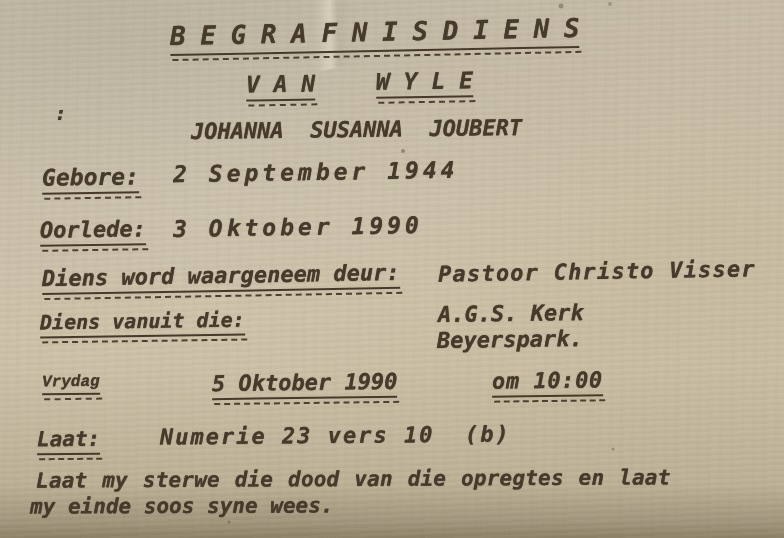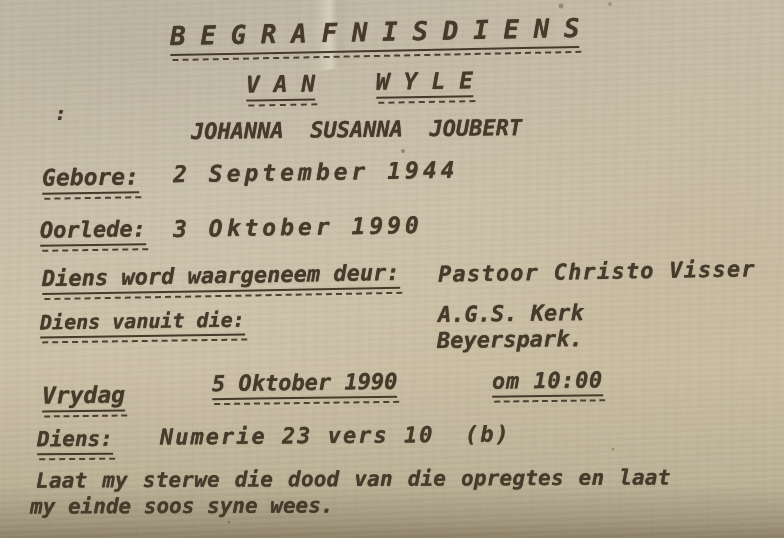--- a/index.html
+++ b/index.html
@@ -58,21 +58,21 @@
   .mark { left: 55px;  top: 103px; font-size: 19px; transform: none; }
   .born-l { left: 42px;  top: 164px; font-size: 23px; transform: rotate(-0.9deg); }
   .born-v { left: 173px; top: 159px; font-size: 23px; letter-spacing: 4px; transform: rotate(-0.9deg); }
   .died-l { left: 40px;  top: 217px; font-size: 22px; transform: rotate(-0.9deg); }
   .died-v { left: 173px; top: 214px; font-size: 23px; letter-spacing: 4px; transform: rotate(-0.9deg); }
   .off-l  { left: 42px;  top: 263px; font-size: 22px; transform: rotate(-1deg); }
   .off-v  { left: 438px; top: 259px; font-size: 22px; letter-spacing: 1.2px; transform: rotate(-1deg); }
   .ven-l  { left: 40px;  top: 310px; font-size: 20px; transform: rotate(-0.8deg); }
   .ven-v1 { left: 438px; top: 301px; font-size: 22px; transform: rotate(-0.8deg); }
   .ven-v2 { left: 437px; top: 327px; font-size: 22px; transform: rotate(-0.8deg); }
-  .day  { left: 42px;  top: 382px; font-size: 23px; transform: rotate(-0.7deg); }
+  .day  { left: 42px;  top: 373px; font-size: 16px; transform: rotate(-0.7deg); font-family: Liberation Mono, monospace; }
   .date { left: 212px; top: 370px; font-size: 22px; transform: rotate(-0.7deg); }
   .time { left: 492px; top: 368px; font-size: 22px; letter-spacing: 0.6px; transform: rotate(-0.7deg); }
   .teks-l { left: 37px;  top: 427px; font-size: 21px; transform: rotate(-0.5deg); }
   .teks-v { left: 160px; top: 423px; font-size: 22px; letter-spacing: 2px; transform: rotate(-0.5deg); }
   .q1 { left: 36px; top: 467px; font-size: 21px; letter-spacing: 0.2px; word-spacing: 2px; transform: rotate(-0.3deg); }
   .q2 { left: 30px; top: 494px; font-size: 21px; transform: rotate(-0.2deg); }
 </style>
 </head>
 <body>
 
@@ -100,18 +100,18 @@
   <div class="txt off-v">Pastoor Christo Visser</div>
 
   <div class="txt ven-l"><span class="u2">Diens vanuit die:</span></div>
   <div class="txt ven-v1">A.G.S. Kerk</div>
   <div class="txt ven-v2">Beyerspark.</div>
 
   <div class="txt day"><span class="u2">Vrydag</span></div>
   <div class="txt date"><span class="u2">5 Oktober 1990</span></div>
   <div class="txt time"><span class="u2">om 10:00</span></div>
 
-  <div class="txt teks-l"><span class="u2">Diens:</span></div>
+  <div class="txt teks-l"><span class="u2">Laat:</span></div>
   <div class="txt teks-v">Numerie 23 vers 10  (b)</div>
 
   <div class="txt q1">Laat my sterwe die dood van die opregtes en laat</div>
   <div class="txt q2">my einde soos syne wees.</div>
 </div>
 
 </body></html>

